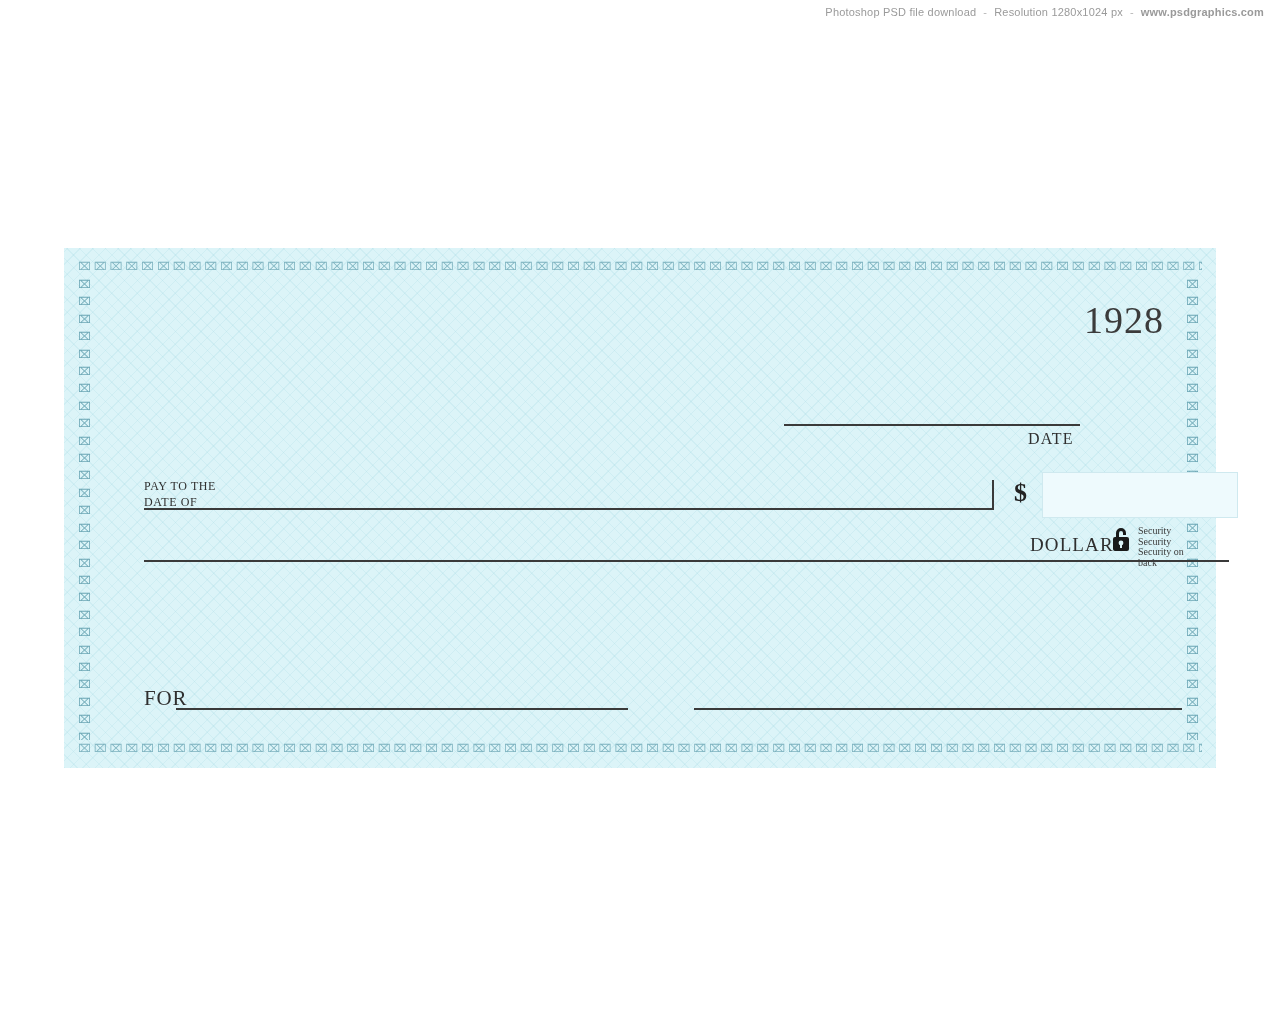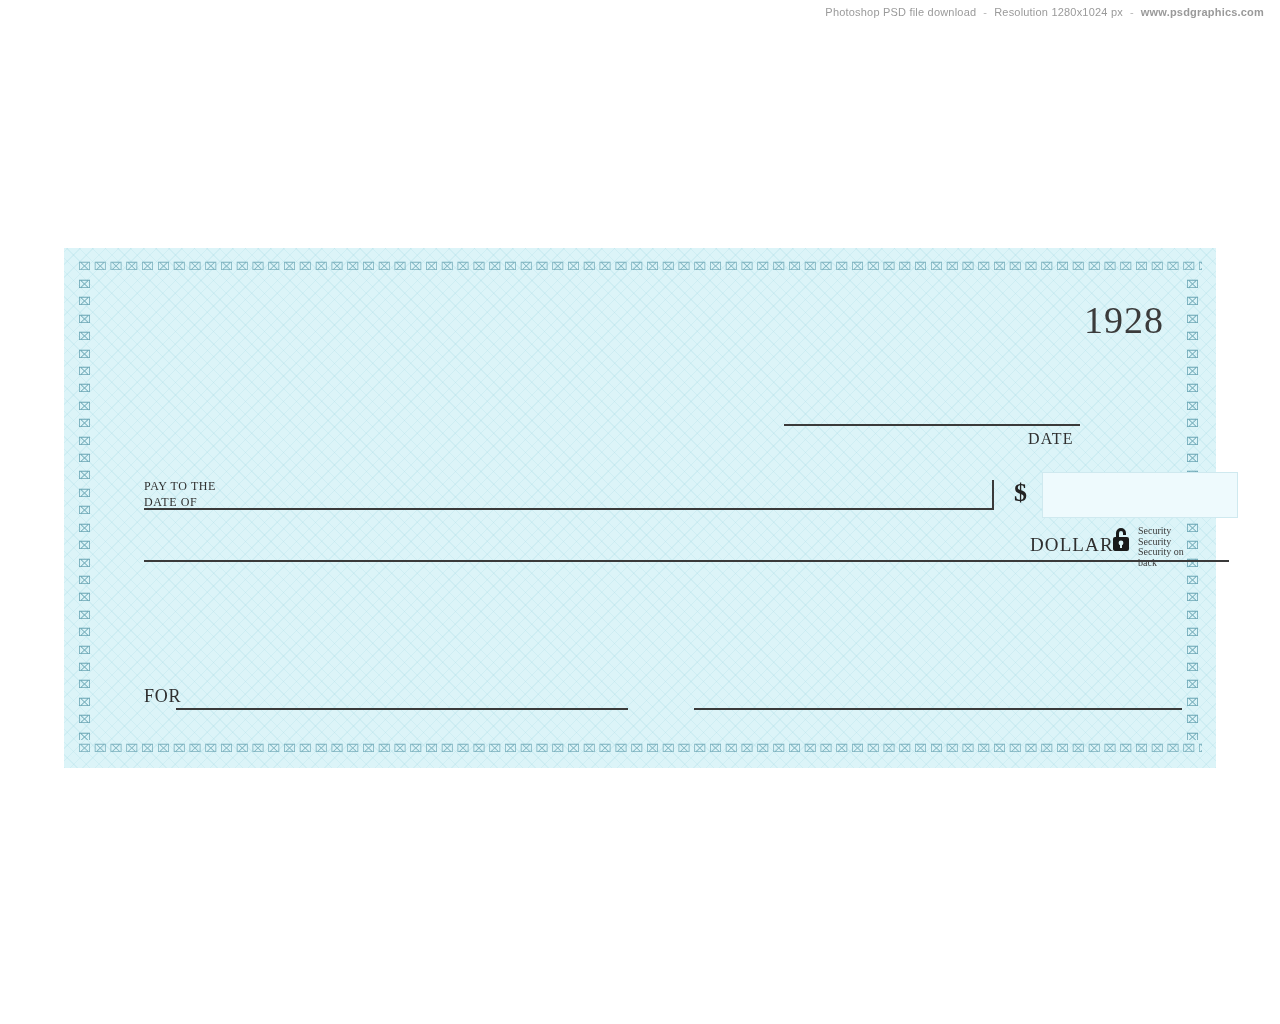--- a/index.html
+++ b/index.html
@@ -160,21 +160,21 @@
     color: #3a3a3a;
   }
   .lock-icon {
     position: absolute;
     left: 1012px;
     top: 248px;
     width: 22px;
     height: 26px;
   }
 
-  .for-label { left: 46px; top: 408px; font-size: 18px; letter-spacing: 0.8px; }
+  .for-label { left: 46px; top: 408px; font-size: 21px; letter-spacing: 0.8px; }
   .for-rule  { left: 78px; top: 430px; width: 452px; }
   .sig-rule  { left: 596px; top: 430px; width: 488px; }
 
   .micr {
     position: absolute;
     left: 56px;
     top: 448px;
     font-family: "DejaVu Sans Mono", monospace;
     font-size: 30px;
     color: #2b2b2b;

